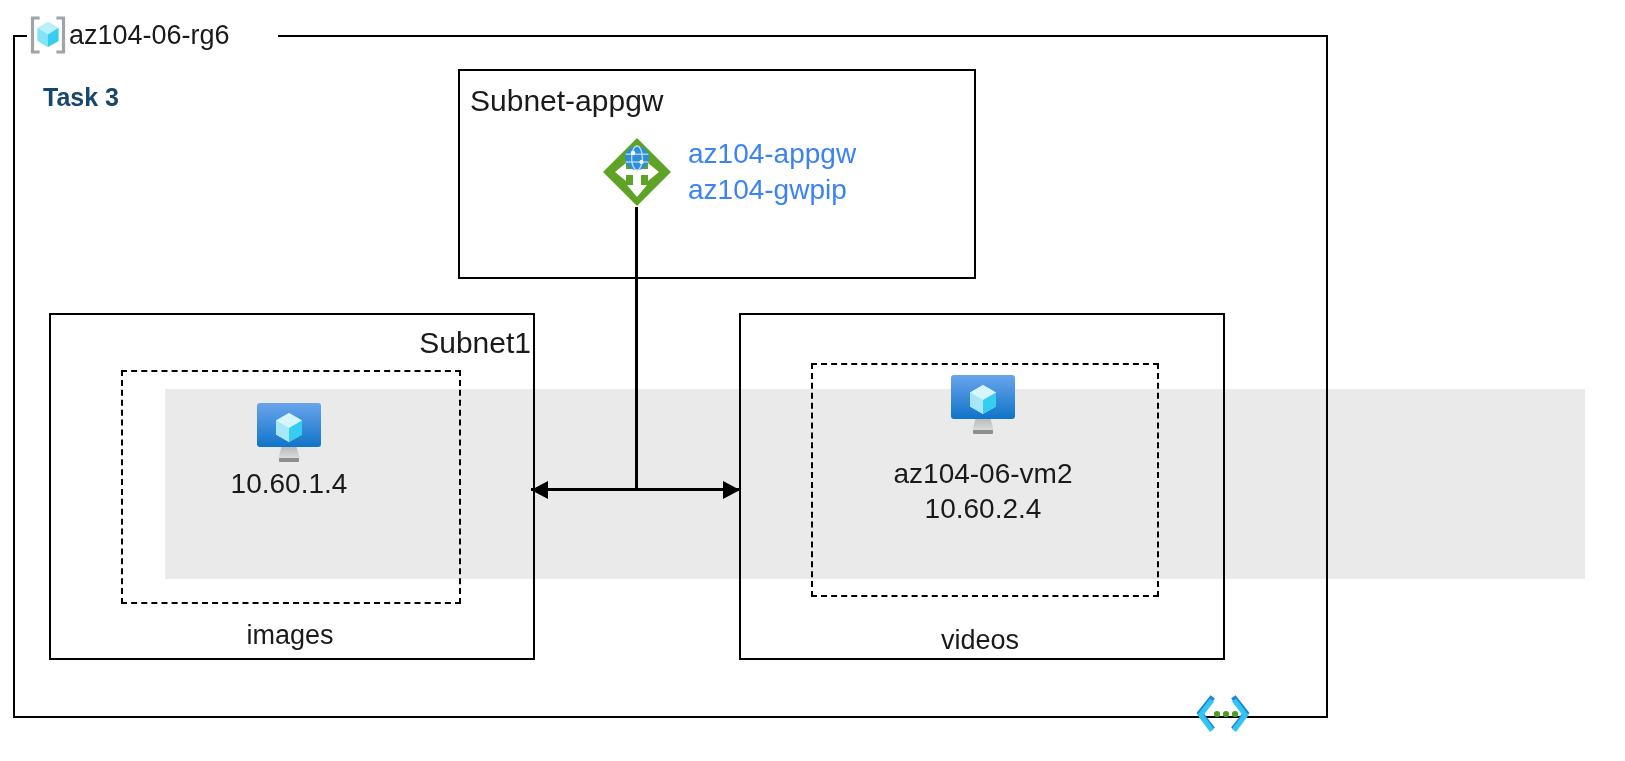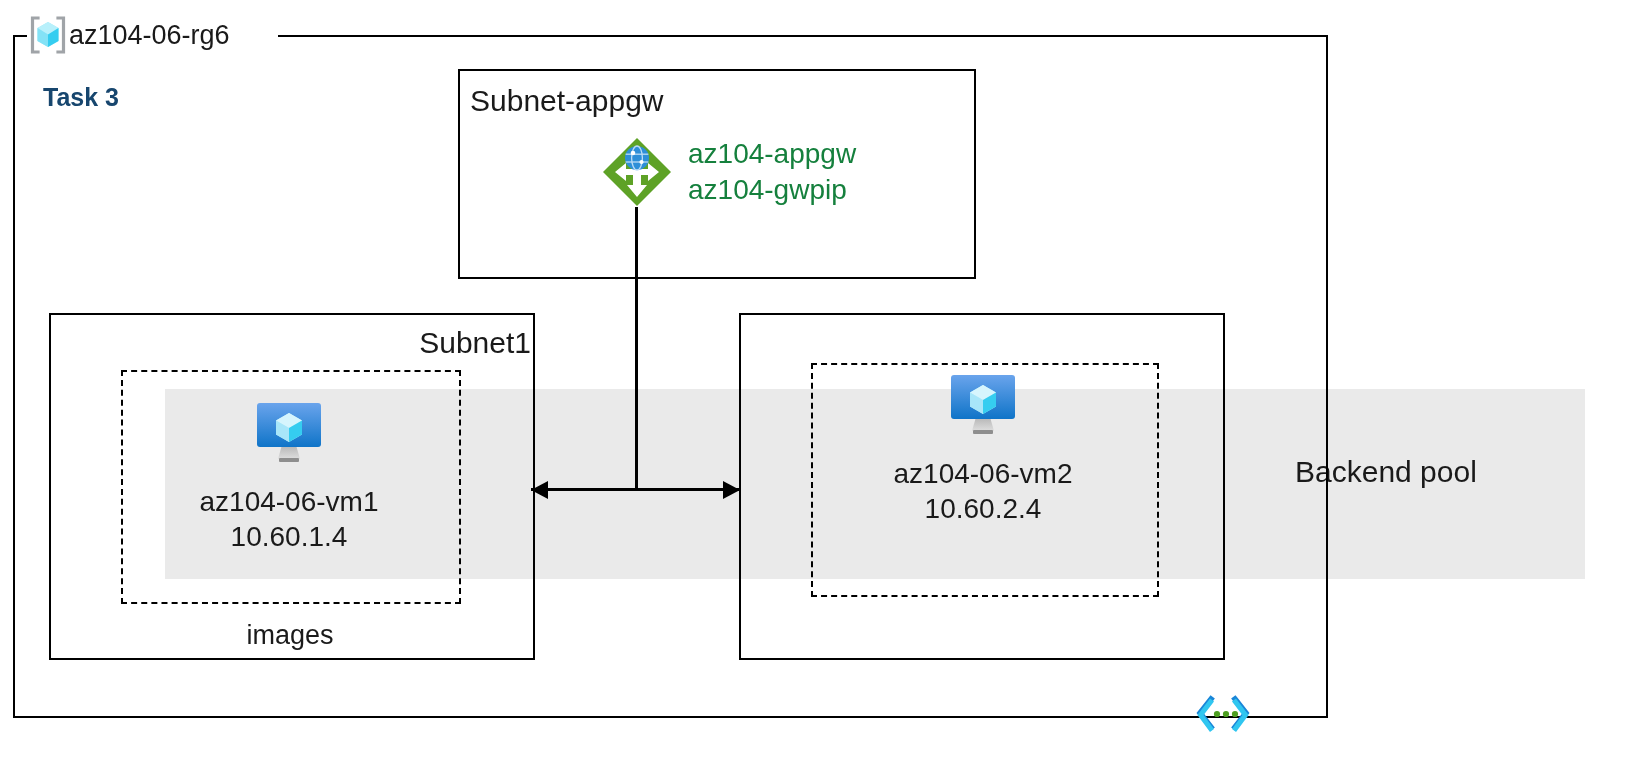--- a/index.html
+++ b/index.html
@@ -191,40 +191,39 @@
     gap: 14px;
   }
   .appgw-icon { width: 74px; height: 74px; display: block; }
   #appgw-labels {
     display: flex;
     flex-direction: column;
     line-height: 1.28;
   }
   .appgw-label {
     font-size: 28px;
-    color: #15803d;
+    color: #3b82f6;
     white-space: nowrap;
   }
 
   
   #code-icon {
     position: absolute;
     left: 1196px; top: 694px;
     width: 54px; height: 38px;
     display: block;
   }
 </style>
 </head>
 <body>
 
 <div id="canvas">
 
   
   <div id="backend-pool-band"></div>
-  <div id="backend-pool-label">Backend pool</div>
 
   
   <div id="rg-left-border"></div>
   <div id="rg-bottom-border"></div>
   <div id="rg-right-border"></div>
   <div id="rg-top-border-left"></div>
   <div id="rg-top-border-right"></div>
 
   
   <div id="rg-header">
@@ -299,21 +298,20 @@
         </defs>
         <path d="M30 49 H44 L48 63 H26 Z" fill="url(#vmStand1)"></path>
         <rect x="27" y="62" width="20" height="4" rx="1" fill="#8e8e8e"></rect>
         <rect x="5" y="7" width="64" height="44" rx="3" fill="url(#vmScreen1)"></rect>
         <polygon points="37,17 50,24.5 50,38.5 37,46 24,38.5 24,24.5" fill="#b9ecfb"></polygon>
         <polygon points="37,17 50,24.5 37,32 24,24.5" fill="#d6f5fd"></polygon>
         <polygon points="37,32 50,24.5 50,38.5 37,46" fill="#35cdf0"></polygon>
         <polygon points="37,32 24,24.5 24,38.5 37,46" fill="#a8e6f9"></polygon>
       </svg>
     </span>
-    <span class="vm-name">az104-06-vm1</span>
     <span class="vm-ip">10.60.1.4</span>
   </div>
   <div id="subnet1-footer" class="subnet-footer">images</div>
 
   
   <div id="subnet2-box" class="subnet-box"></div>
   <div id="vm2-dashed-box" class="vm-dashed-box"></div>
   <div id="vm2-group" class="vm-group">
     <span>
       <svg class="vm-icon" viewBox="0 0 74 70" xmlns="http://www.w3.org/2000/svg">
@@ -332,20 +330,21 @@
         <rect x="5" y="7" width="64" height="44" rx="3" fill="url(#vmScreen2)"></rect>
         <polygon points="37,17 50,24.5 50,38.5 37,46 24,38.5 24,24.5" fill="#b9ecfb"></polygon>
         <polygon points="37,17 50,24.5 37,32 24,24.5" fill="#d6f5fd"></polygon>
         <polygon points="37,32 50,24.5 50,38.5 37,46" fill="#35cdf0"></polygon>
         <polygon points="37,32 24,24.5 24,38.5 37,46" fill="#a8e6f9"></polygon>
       </svg>
     </span>
     <span class="vm-name">az104-06-vm2</span>
     <span class="vm-ip">10.60.2.4</span>
   </div>
+  <div id="subnet2-footer" class="subnet-footer">videos</div>
 
   
   <span>
     <svg id="code-icon" viewBox="0 0 54 38" xmlns="http://www.w3.org/2000/svg">
       <path d="M15 5 L4 19 L15 33" fill="none" stroke="#1a86d8" stroke-width="5.5" stroke-linecap="square"></path>
       <path d="M14.5 6 L4.5 19 L14.5 32.5" fill="none" stroke="#30c6f0" stroke-width="5" stroke-linecap="square" transform="translate(0,2)"></path>
       <path d="M39 5 L50 19 L39 33" fill="none" stroke="#1a86d8" stroke-width="5.5" stroke-linecap="square"></path>
       <path d="M39.5 6 L49.5 19 L39.5 32.5" fill="none" stroke="#30c6f0" stroke-width="5" stroke-linecap="square" transform="translate(0,2)"></path>
       <circle cx="21" cy="20" r="3.1" fill="#4c9e1f"></circle>
       <circle cx="30" cy="20" r="3.1" fill="#4c9e1f"></circle>

